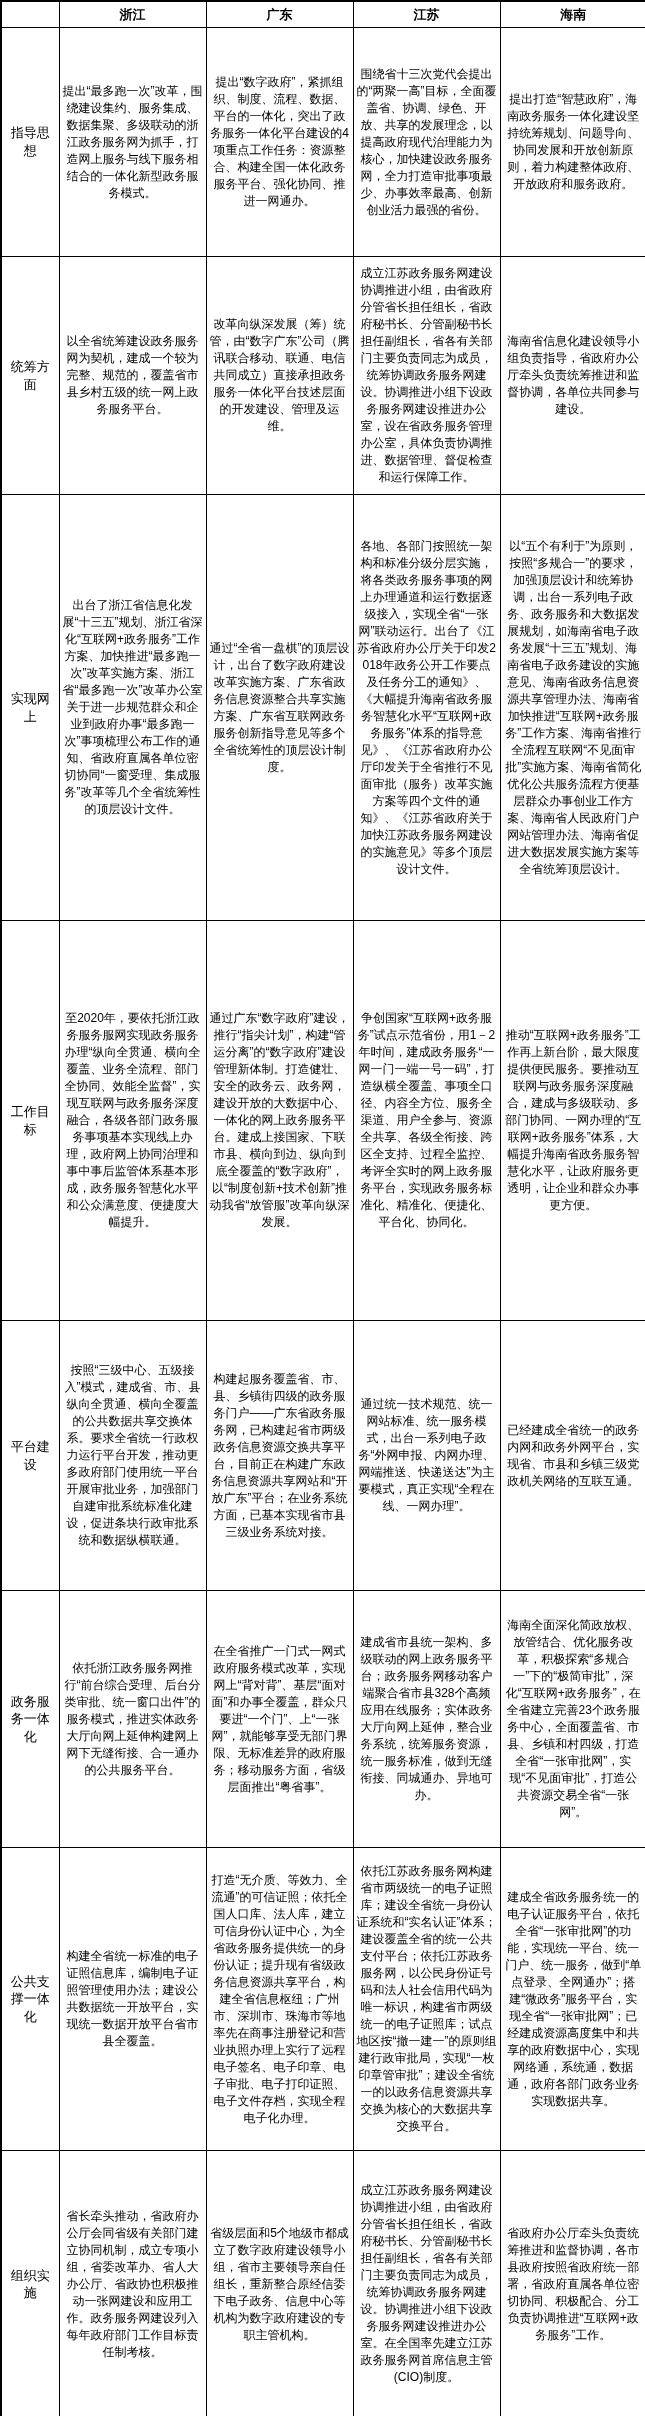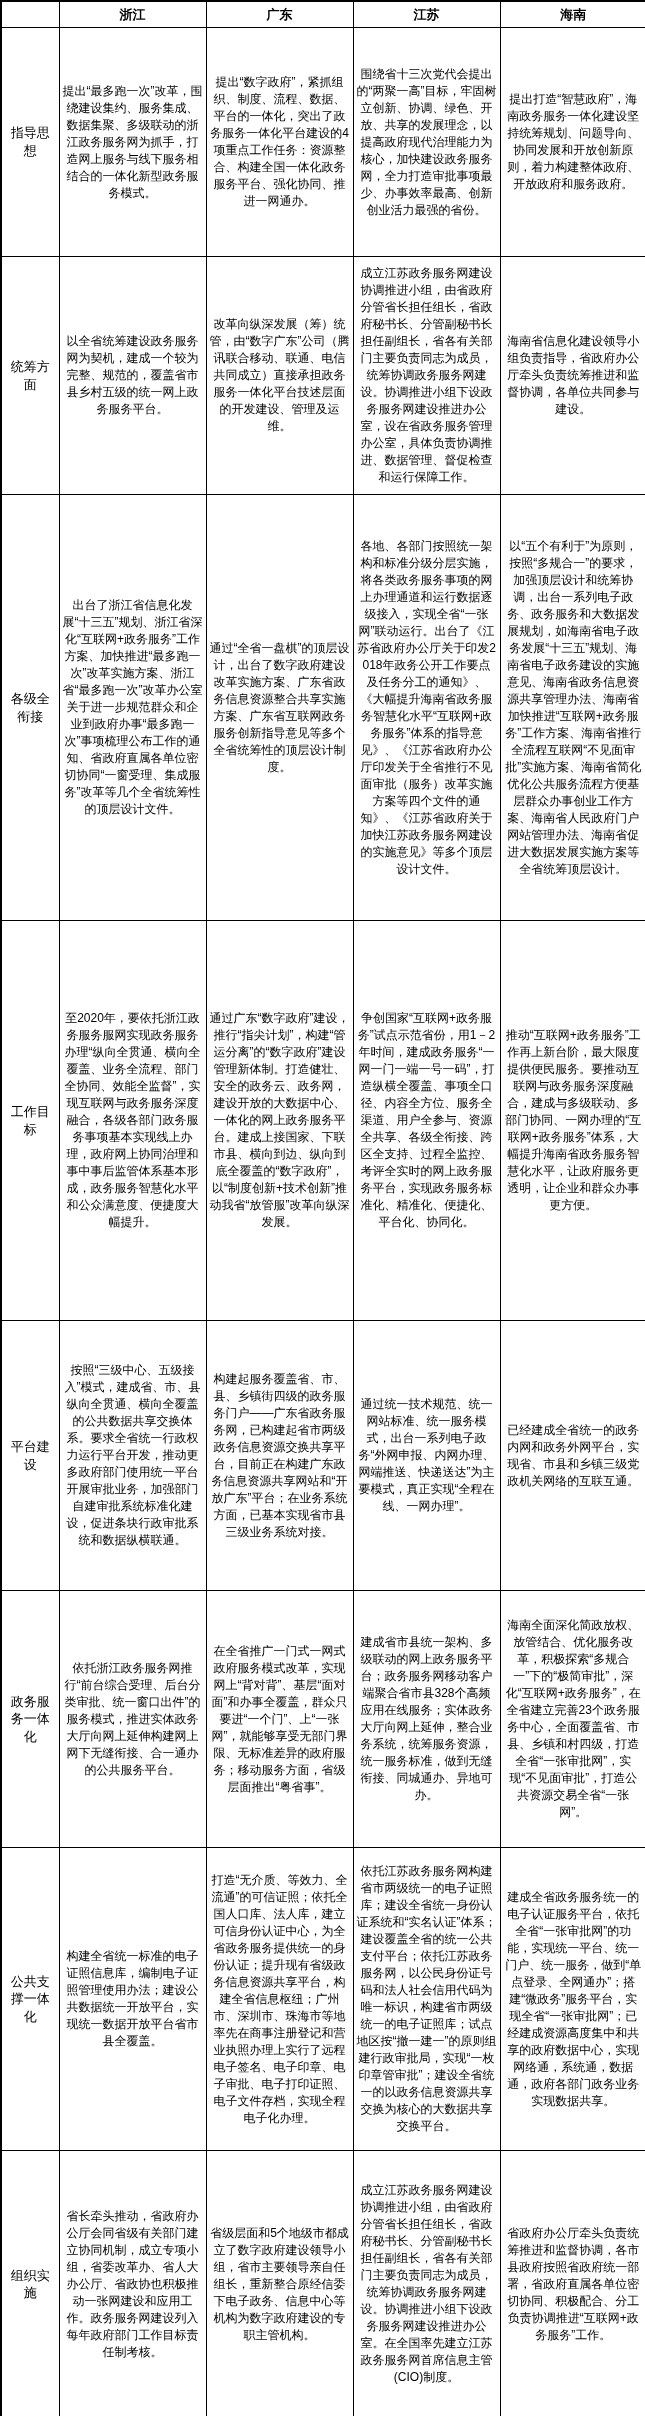--- a/index.html
+++ b/index.html
@@ -73,32 +73,32 @@
         <th>广东</th>
         <th>江苏</th>
         <th>海南</th>
       </tr>
     </thead>
     <tbody>
       <tr class="r1">
         <td class="row-label">指导思想</td>
         <td class="cell">提出“最多跑一次”改革，围绕建设集约、服务集成、数据集聚、多级联动的浙江政务服务网为抓手，打造网上服务与线下服务相结合的一体化新型政务服务模式。</td>
         <td class="cell">提出“数字政府”，紧抓组织、制度、流程、数据、平台的一体化，突出了政务服务一体化平台建设的4项重点工作任务：资源整合、构建全国一体化政务服务平台、强化协同、推进一网通办。</td>
-        <td class="cell">围绕省十三次党代会提出的“两聚一高”目标，牢固树立创新、协调、绿色、开放、共享的发展理念，以提高政府现代治理能力为核心，加快建设政务服务网，全力打造审批事项最少、办事效率最高、创新创业活力最强的省份。</td>
+        <td class="cell">围绕省十三次党代会提出的“两聚一高”目标，全面覆盖省、协调、绿色、开放、共享的发展理念，以提高政府现代治理能力为核心，加快建设政务服务网，全力打造审批事项最少、办事效率最高、创新创业活力最强的省份。</td>
         <td class="cell">提出打造“智慧政府”，海南政务服务一体化建设坚持统筹规划、问题导向、协同发展和开放创新原则，着力构建整体政府、开放政府和服务政府。</td>
       </tr>
       <tr class="r2">
         <td class="row-label">统筹方面</td>
         <td class="cell">以全省统筹建设政务服务网为契机，建成一个较为完整、规范的，覆盖省市县乡村五级的统一网上政务服务平台。</td>
         <td class="cell">改革向纵深发展（筹）统管，由“数字广东”公司（腾讯联合移动、联通、电信共同成立）直接承担政务服务一体化平台技述层面的开发建设、管理及运维。</td>
         <td class="cell">成立江苏政务服务网建设协调推进小组，由省政府分管省长担任组长，省政府秘书长、分管副秘书长担任副组长，省各有关部门主要负责同志为成员，统筹协调政务服务网建设。协调推进小组下设政务服务网建设推进办公室，设在省政务服务管理办公室，具体负责协调推进、数据管理、督促检查和运行保障工作。</td>
         <td class="cell">海南省信息化建设领导小组负责指导，省政府办公厅牵头负责统筹推进和监督协调，各单位共同参与建设。</td>
       </tr>
       <tr class="r3">
-        <td class="row-label">各级全衔接</td>
+        <td class="row-label">实现网上</td>
         <td class="cell">出台了浙江省信息化发展“十三五”规划、浙江省深化“互联网+政务服务”工作方案、加快推进“最多跑一次”改革实施方案、浙江省“最多跑一次”改革办公室关于进一步规范群众和企业到政府办事“最多跑一次”事项梳理公布工作的通知、省政府直属各单位密切协同“一窗受理、集成服务”改革等几个全省统筹性的顶层设计文件。</td>
         <td class="cell">通过“全省一盘棋”的顶层设计，出台了数字政府建设改革实施方案、广东省政务信息资源整合共享实施方案、广东省互联网政务服务创新指导意见等多个全省统筹性的顶层设计制度。</td>
         <td class="cell">各地、各部门按照统一架构和标准分级分层实施，将各类政务服务事项的网上办理通道和运行数据逐级接入，实现全省“一张网”联动运行。出台了《江苏省政府办公厅关于印发2018年政务公开工作要点及任务分工的通知》、《大幅提升海南省政务服务智慧化水平“互联网+政务服务”体系的指导意见》、《江苏省政府办公厅印发关于全省推行不见面审批（服务）改革实施方案等四个文件的通知》、《江苏省政府关于加快江苏政务服务网建设的实施意见》等多个顶层设计文件。</td>
         <td class="cell">以“五个有利于”为原则，按照“多规合一”的要求，加强顶层设计和统筹协调，出台一系列电子政务、政务服务和大数据发展规划，如海南省电子政务发展“十三五”规划、海南省电子政务建设的实施意见、海南省政务信息资源共享管理办法、海南省加快推进“互联网+政务服务”工作方案、海南省推行全流程互联网“不见面审批”实施方案、海南省简化优化公共服务流程方便基层群众办事创业工作方案、海南省人民政府门户网站管理办法、海南省促进大数据发展实施方案等全省统筹顶层设计。</td>
       </tr>
       <tr class="r4">
         <td class="row-label">工作目标</td>
         <td class="cell">至2020年，要依托浙江政务服务服网实现政务服务办理“纵向全贯通、横向全覆盖、业务全流程、部门全协同、效能全监督”，实现互联网与政务服务深度融合，各级各部门政务服务事项基本实现线上办理，政府网上协同治理和事中事后监管体系基本形成，政务服务智慧化水平和公众满意度、便捷度大幅提升。</td>
         <td class="cell">通过广东“数字政府”建设，推行“指尖计划”，构建“管运分离”的“数字政府”建设管理新体制。打造健壮、安全的政务云、政务网，建设开放的大数据中心、一体化的网上政务服务平台。建成上接国家、下联市县、横向到边、纵向到底全覆盖的“数字政府”，以“制度创新+技术创新”推动我省“放管服”改革向纵深发展。</td>
         <td class="cell">争创国家“互联网+政务服务”试点示范省份，用1－2年时间，建成政务服务“一网一门一端一号一码”，打造纵横全覆盖、事项全口径、内容全方位、服务全渠道、用户全参与、资源全共享、各级全衔接、跨区全支持、过程全监控、考评全实时的网上政务服务平台，实现政务服务标准化、精准化、便捷化、平台化、协同化。</td>

